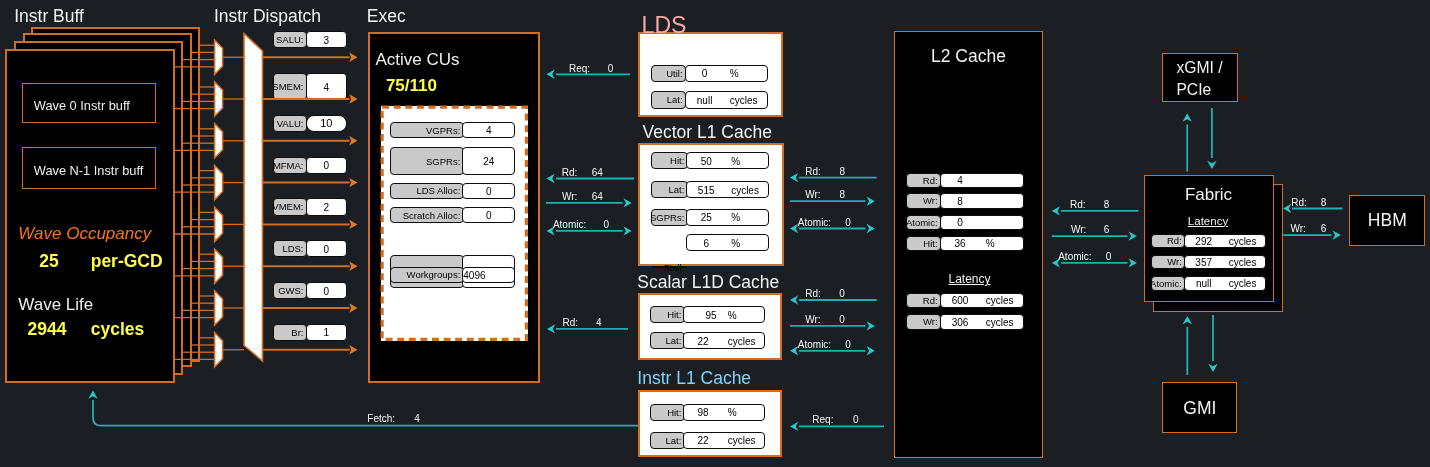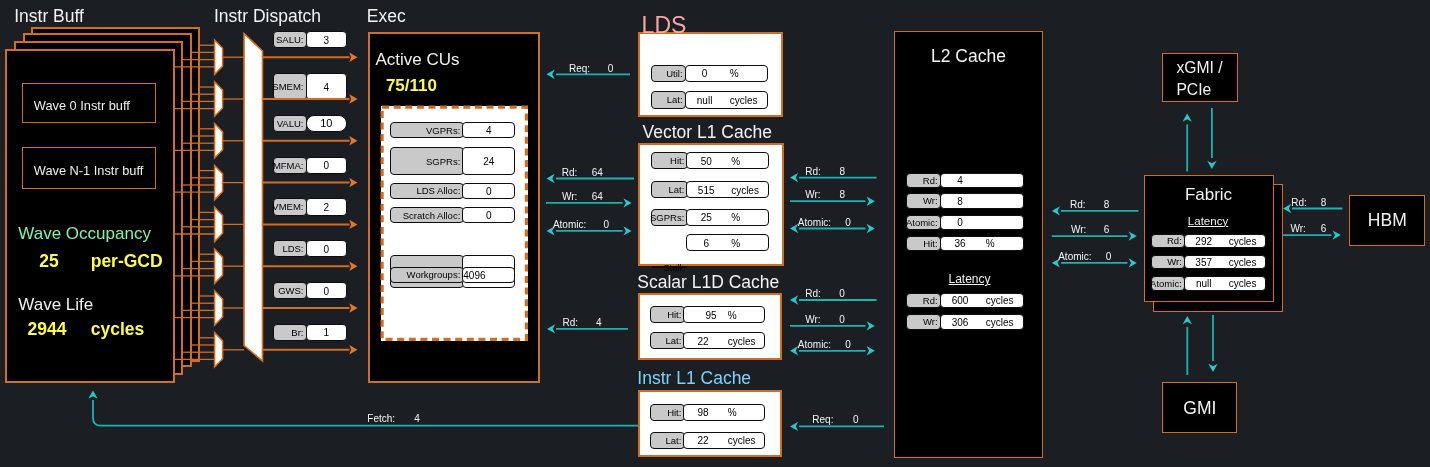--- a/index.html
+++ b/index.html
@@ -19,21 +19,21 @@
 <body>
 <div id="page">
 <div class="bbox" style="left:30.6px;top:27.4px;width:169.4px;height:334.2px;border-width:2px;"></div>
 <div class="bbox" style="left:22.5px;top:33.0px;width:169.4px;height:334.2px;border-width:2px;"></div>
 <div class="bbox" style="left:13.7px;top:41.0px;width:169.4px;height:334.2px;border-width:2px;"></div>
 <div class="bbox" style="left:5.3px;top:48.8px;width:169.4px;height:334.2px;border-width:2px;"></div>
 <div class="abs" style="left:22px;top:82.5px;width:134px;height:40.7px;background:#000000;border:1.5px solid #d06e24;box-sizing:border-box;"></div>
 <div class="abs" style="left:22px;top:147.3px;width:134px;height:41.5px;background:#000000;border:1.5px solid #d06e24;box-sizing:border-box;"></div>
 <div class="txt" style="left:33.8px;top:99.6px;font-size:12.8px;color:#f0f0f0;">Wave 0 Instr buff</div>
 <div class="txt" style="left:33.8px;top:165.1px;font-size:12.8px;color:#f0f0f0;">Wave N-1 Instr buff</div>
-<div class="txt" style="left:18.3px;top:225.1px;font-size:17px;color:#86efac;">Wave Occupancy</div>
+<div class="txt" style="left:18.3px;top:225.1px;font-size:17px;color:#f97316;font-style:italic;">Wave Occupancy</div>
 <div class="txt" style="left:49px;top:252.5px;font-size:17.5px;color:#ffff4a;transform:translateX(-50%);font-weight:bold;">25</div>
 <div class="txt" style="left:90.7px;top:252.5px;font-size:17.5px;color:#ffff4a;font-weight:bold;">per-GCD</div>
 <div class="txt" style="left:18.3px;top:296.0px;font-size:17px;color:#f0f0f0;">Wave Life</div>
 <div class="txt" style="left:47px;top:320.7px;font-size:17.5px;color:#ffff4a;transform:translateX(-50%);font-weight:bold;">2944</div>
 <div class="txt" style="left:90.7px;top:320.7px;font-size:17.5px;color:#ffff4a;font-weight:bold;">cycles</div>
 <div class="bbox" style="left:367.5px;top:31.6px;width:172.8px;height:351.2px;border-width:2px;"></div>
 <div class="abs" style="left:380.5px;top:105.5px;width:147.5px;height:235.5px;background:#ffffff;"></div>
 <div class="wbox" style="left:637.5px;top:32.0px;width:145px;height:85px;border-width:2px;"></div>
 <div class="wbox" style="left:637.5px;top:143.0px;width:146.5px;height:123.2px;border-width:2px;"></div>
 <div class="wbox" style="left:637.5px;top:293.1px;width:144.5px;height:67px;border-width:2px;"></div>

